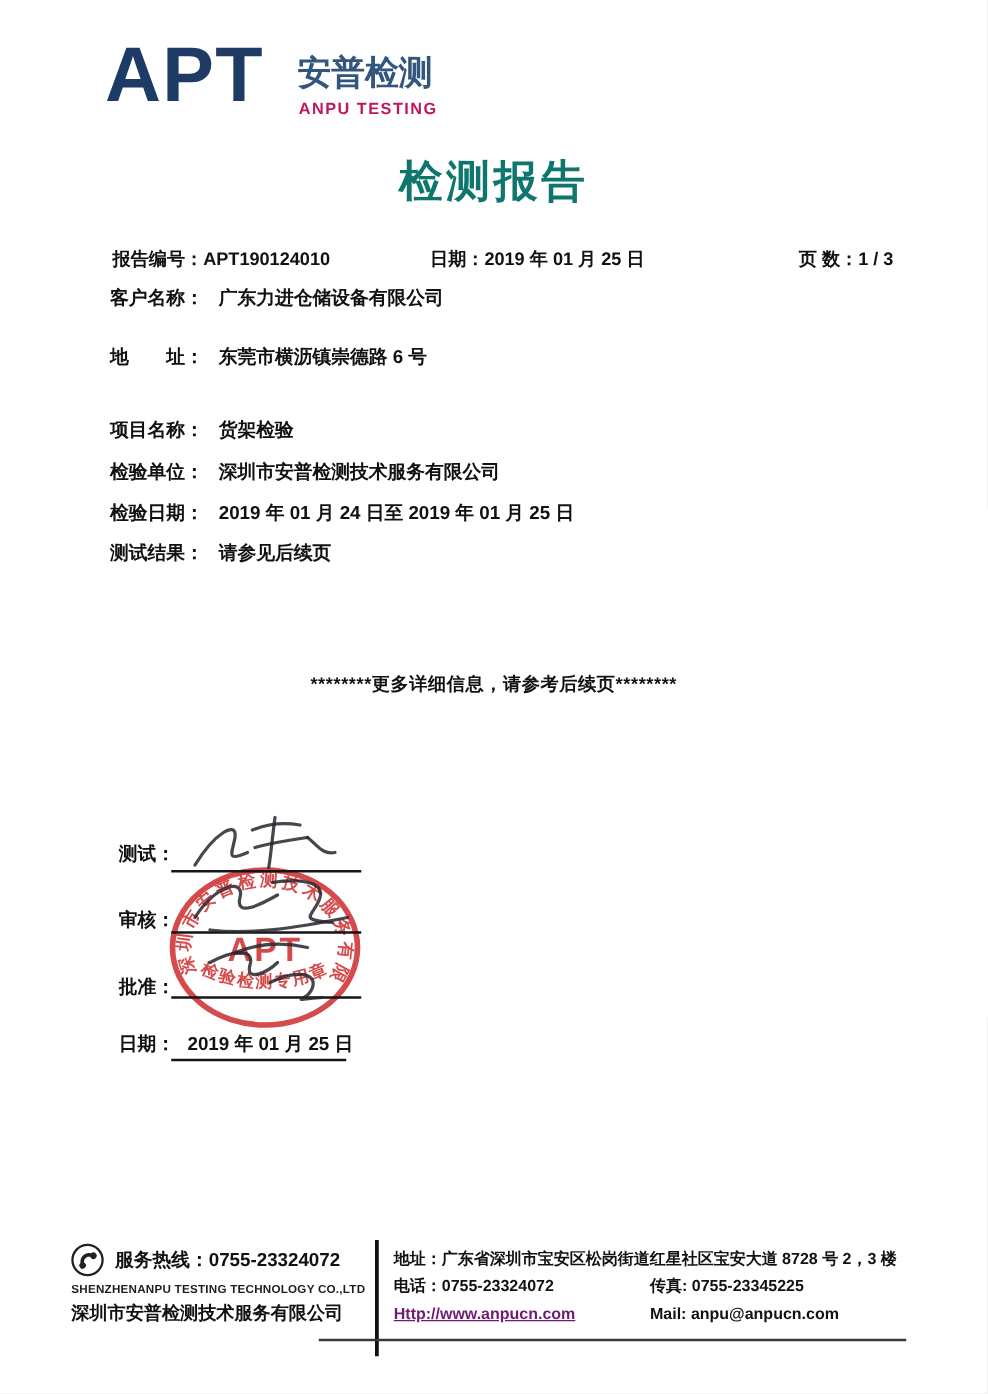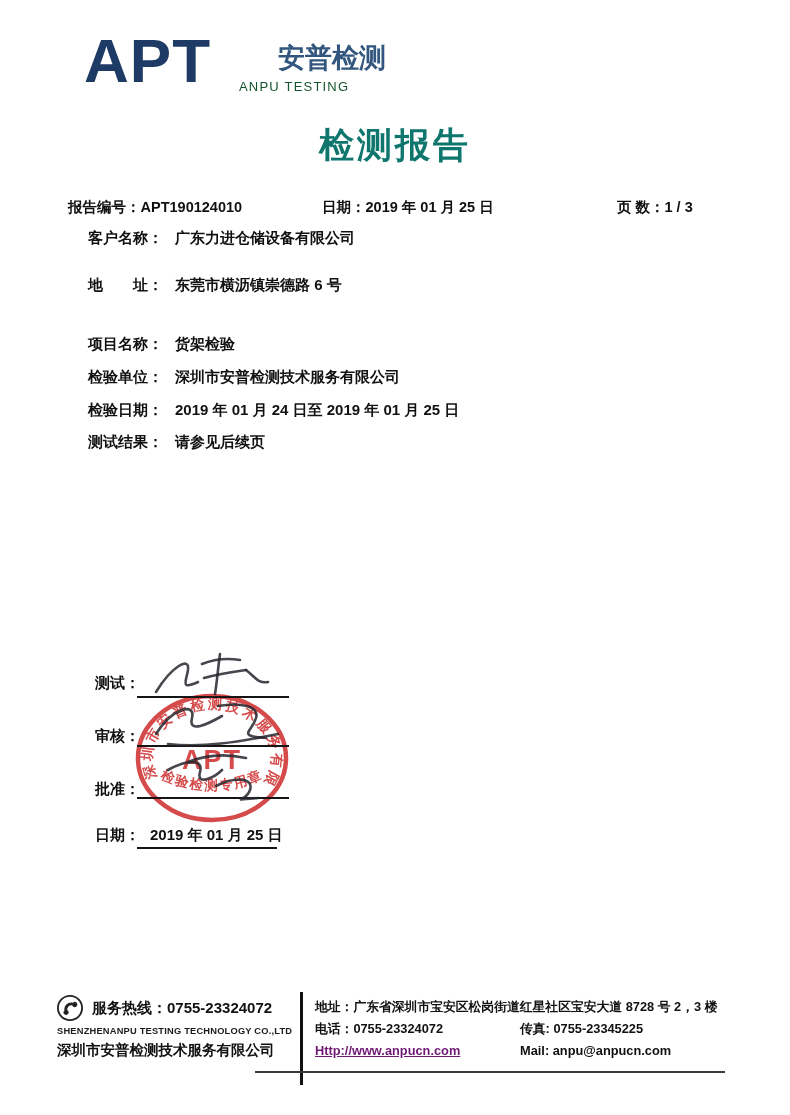--- a/index.html
+++ b/index.html
@@ -4,26 +4,26 @@
 <style>
   html,body{margin:0;padding:0;background:#e9e9e9;}
   .page{
     position:relative;width:790px;height:1115px;background:#ffffff;
     font-family:"Liberation Sans","DejaVu Sans",sans-serif;
     color:#111;overflow:hidden;margin:0 auto;
   }
   .abs{position:absolute;white-space:nowrap;}
   
   .logo-mark{left:84px;top:30px;font-size:62px;font-weight:800;letter-spacing:1px;color:#1e3b66;line-height:1;}
-  .logo-cn{left:238px;top:44px;font-size:27px;font-weight:bold;color:#33567f;line-height:1.1;margin-left:40px;}
-  .logo-en{left:239px;top:79px;font-size:13px;font-weight:normal;letter-spacing:1.2px;color:#14532d;}
+  .logo-cn{left:238px;top:44px;font-size:27px;font-weight:bold;color:#33567f;line-height:1.1;}
+  .logo-en{left:239px;top:79px;font-size:13px;font-weight:bold;letter-spacing:1.2px;color:#be185d;}
   
   .title{left:0;top:122px;width:100%;text-align:center;font-size:35px;font-weight:bold;letter-spacing:3px;color:#0f766e;}
   
-  .meta-item{top:198px;font-size:14.5px;font-weight:bold;}
+  .meta-item{top:198px;font-size:14.5px;font-weight:bold;margin-left:22px;}
   .m1{left:68px}.m2{left:322px}.m3{left:617px}
   
   .info-row{left:88px;font-size:15px;font-weight:bold;}
   .info-row .lbl{display:inline-block;min-width:87px;}
   .r-c0{top:229px}.r-c1{top:276px}
   .r-p0{top:335px}.r-p1{top:368px}.r-p2{top:401px}.r-p3{top:433px}
   
   .notice{left:0;top:538px;width:100%;text-align:center;font-size:14.5px;font-weight:bold;letter-spacing:.5px;}
   
   .sign-lbl{left:95px;font-size:15px;font-weight:bold;z-index:5;}
@@ -84,20 +84,21 @@
   <div class="abs info-row r-p1">
     <span class="lbl">检验单位：</span><span>深圳市安普检测技术服务有限公司</span>
   </div>
   <div class="abs info-row r-p2">
     <span class="lbl">检验日期：</span><span>2019 年 01 月 24 日至 2019 年 01 月 25 日</span>
   </div>
   <div class="abs info-row r-p3">
     <span class="lbl">测试结果：</span><span>请参见后续页</span>
   </div>
 
+  <div class="abs notice">********更多详细信息，请参考后续页********</div>
 
   <div class="abs sign-lbl s0">测试：</div>
   <div class="abs sign-lbl s1">审核：</div>
   <div class="abs sign-lbl s2">批准：</div>
   <div class="abs sign-lbl s3">日期：</div>
   <div class="abs sign-date">2019 年 01 月 25 日</div>
 
   <div class="sig-line l0"></div>
   <div class="sig-line l1"></div>
   <div class="sig-line l2"></div>

